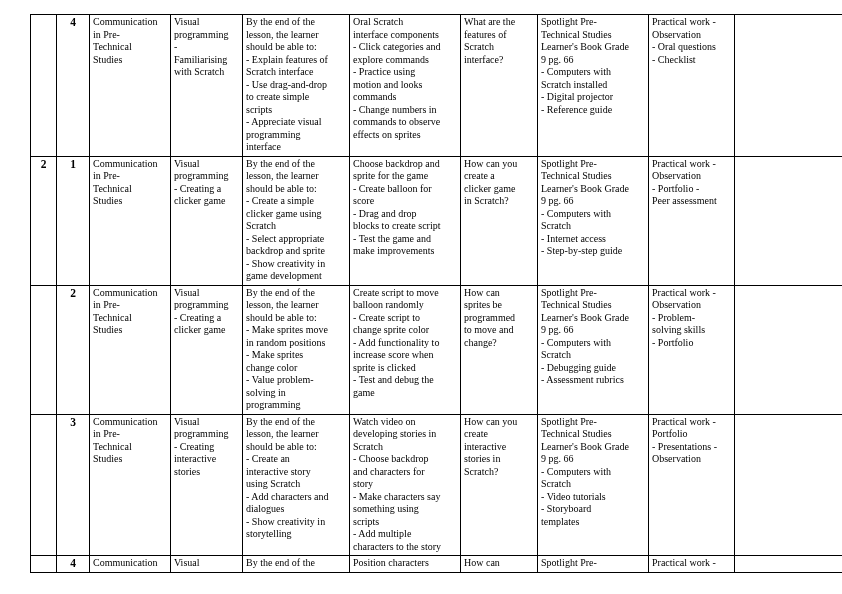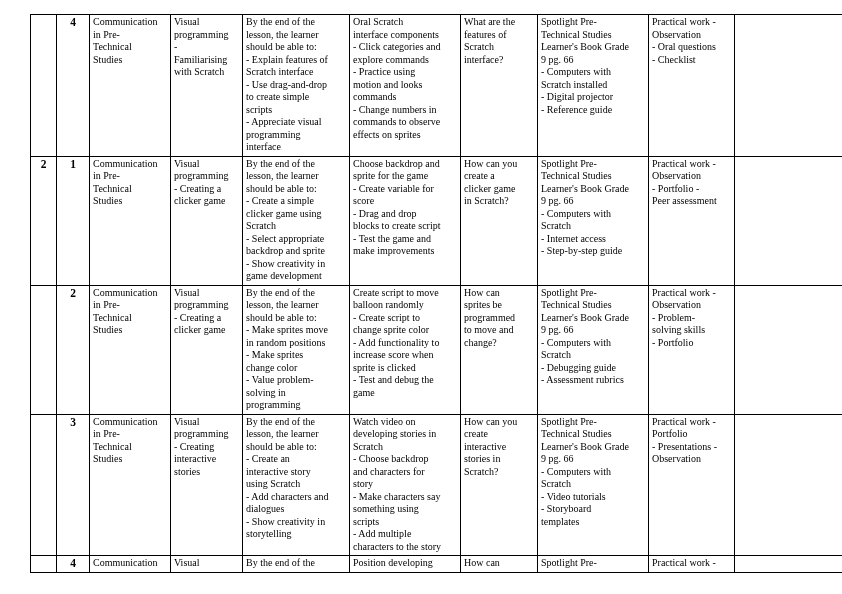--- a/index.html
+++ b/index.html
@@ -127,21 +127,21 @@
 should be able to:
 - Create a simple
 clicker game using
 Scratch
 - Select appropriate
 backdrop and sprite
 - Show creativity in
 game development</td>
         <td>Choose backdrop and
 sprite for the game
-- Create variable for
+- Create balloon for
 score
 - Drag and drop
 blocks to create script
 - Test the game and
 make improvements</td>
         <td>How can you
 create a
 clicker game
 in Scratch?</td>
         <td>Spotlight Pre-
@@ -260,21 +260,21 @@
 - Presentations -
 Observation</td>
         <td></td>
       </tr>
       <tr>
         <td class="num"></td>
         <td class="num">4</td>
         <td>Communication</td>
         <td>Visual</td>
         <td>By the end of the</td>
-        <td>Position developing</td>
+        <td>Position characters</td>
         <td>How can</td>
         <td>Spotlight Pre-</td>
         <td>Practical work -</td>
         <td></td>
       </tr>
     </tbody>
   </table>
 </div>
 
 </body></html>

